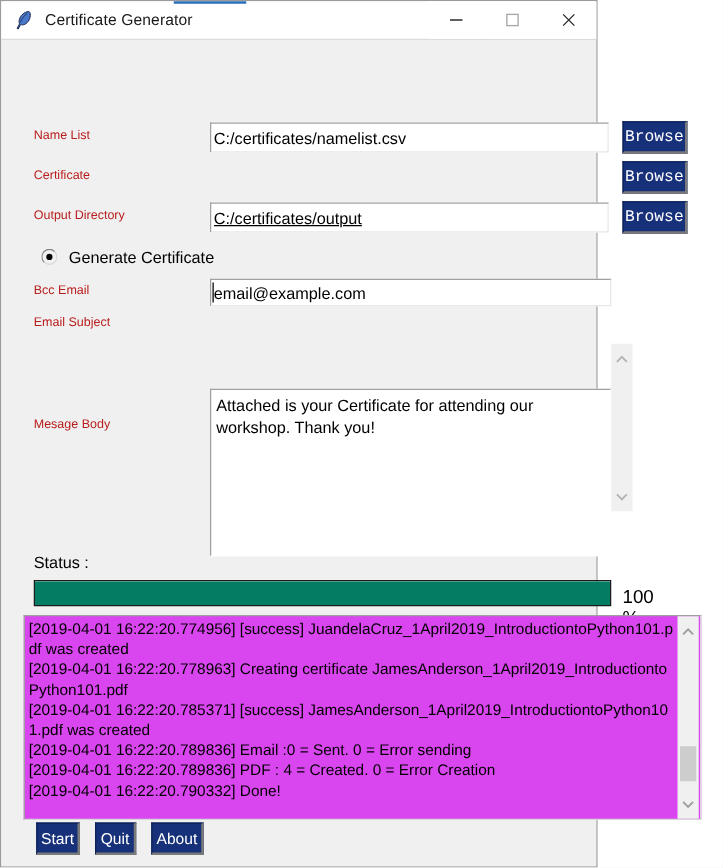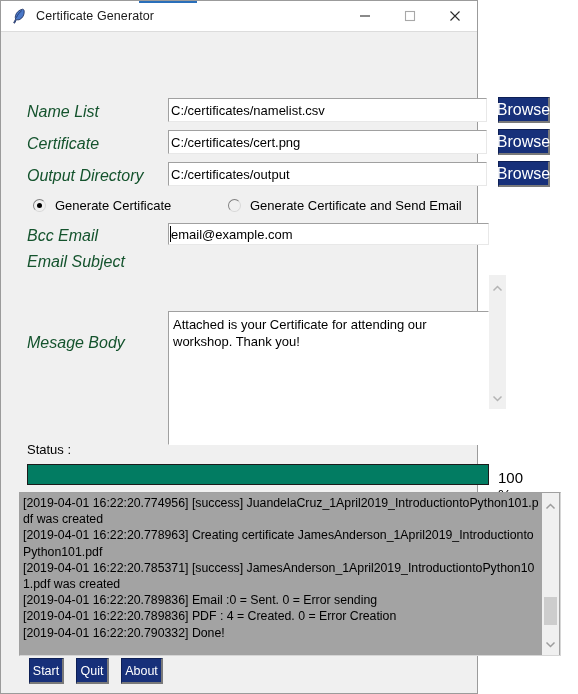--- a/index.html
+++ b/index.html
@@ -80,24 +80,23 @@
   .section-heading {
     position: absolute;
     left: 26px;
     top: 42px;
     font-size: 13px;
     color: #000000;
   }
 
   .row-label {
     position: absolute;
-    font-size: 16px;
-    color: #14532d;
+    font-size: 10px;
+    color: #b91c1c;
     white-space: nowrap;
-    font-style: italic;
   }
 
   .entry {
     position: absolute;
     box-sizing: border-box;
     background: #ffffff;
     border: 1px solid #ffffff;
     border-top: 1px solid #a0a0a0;
     border-left: 1px solid #a0a0a0;
     border-right: 1px solid #e8e8e8;
@@ -110,22 +109,22 @@
     outline: none;
   }
 
   .browse-btn {
     position: absolute;
     box-sizing: border-box;
     width: 52px;
     height: 26px;
     background: #17307a;
     color: #ffffff;
-    font-size: 16px;
-    font-family: Liberation Sans, sans-serif;
+    font-size: 13px;
+    font-family: Liberation Mono, monospace;
     border: 1px solid #0d1f55;
     border-right: 2px solid #7a7a7a;
     border-bottom: 2px solid #7a7a7a;
     display: flex;
     align-items: center;
     justify-content: center;
     cursor: default;
     padding: 0;
   }
 
@@ -241,21 +240,21 @@
   }
 
   
   #log-box {
     position: absolute;
     left: 18px;
     top: 460px;
     width: 542px;
     height: 164px;
     box-sizing: border-box;
-    background: #a3a3a3;
+    background: #d946ef;
     border-top: 1px solid #a0a0a0;
     border-left: 1px solid #a0a0a0;
     border-right: 1px solid #d6d6d6;
     border-bottom: 1px solid #d6d6d6;
     overflow: hidden;
   }
   #log-text {
     position: absolute;
     left: 0;
     top: 0;
@@ -329,34 +328,29 @@
   </div>
 
   <div id="client">
 
 
     <div class="row-label" style="left:26px; top:71px;">Name List</div>
     <input class="entry" style="left: 167px; top: 66px; width: 319px; height: 24px;" value="C:/certificates/namelist.csv">
     <button class="browse-btn" style="left:497px; top:65px;">Browse</button>
 
     <div class="row-label" style="left:26px; top:103px;">Certificate</div>
-    <input class="entry" style="left: 167px; top: 98px; width: 319px; height: 24px;" value="C:/certificates/cert.png">
     <button class="browse-btn" style="left:497px; top:97px;">Browse</button>
 
     <div class="row-label" style="left:26px; top:135px;">Output Directory</div>
-    <input class="entry" style="left: 167px; top: 130px; width: 319px; height: 24px;" value="C:/certificates/output">
+    <input class="entry" style="left: 167px; top: 130px; width: 319px; height: 24px; text-decoration: underline;" value="C:/certificates/output">
     <button class="browse-btn" style="left:497px; top:129px;">Browse</button>
 
     <div class="radio-wrap" style="left:32px; top:166px;">
       <span class="radio-dot checked"></span>
       <span>Generate Certificate</span>
-    </div>
-    <div class="radio-wrap" style="left:227px; top:166px;">
-      <span class="radio-dot"></span>
-      <span>Generate Certificate and Send Email</span>
     </div>
 
     <div class="row-label" style="left:26px; top:195px;">Bcc Email</div>
     <input class="entry" style="left: 167px; top: 191px; width: 321px; height: 22px;" value="email@example.com">
     <span class="caret" style="left:169px; top:194px; height:16px;"></span>
 
     <div class="row-label" style="left:26px; top:221px;">Email Subject</div>
 
     <div class="row-label" style="left:26px; top:302px;">Mesage Body</div>
     <div id="msg-body-box" style="left:167px; top:243px; width:321px; height:134px;">

